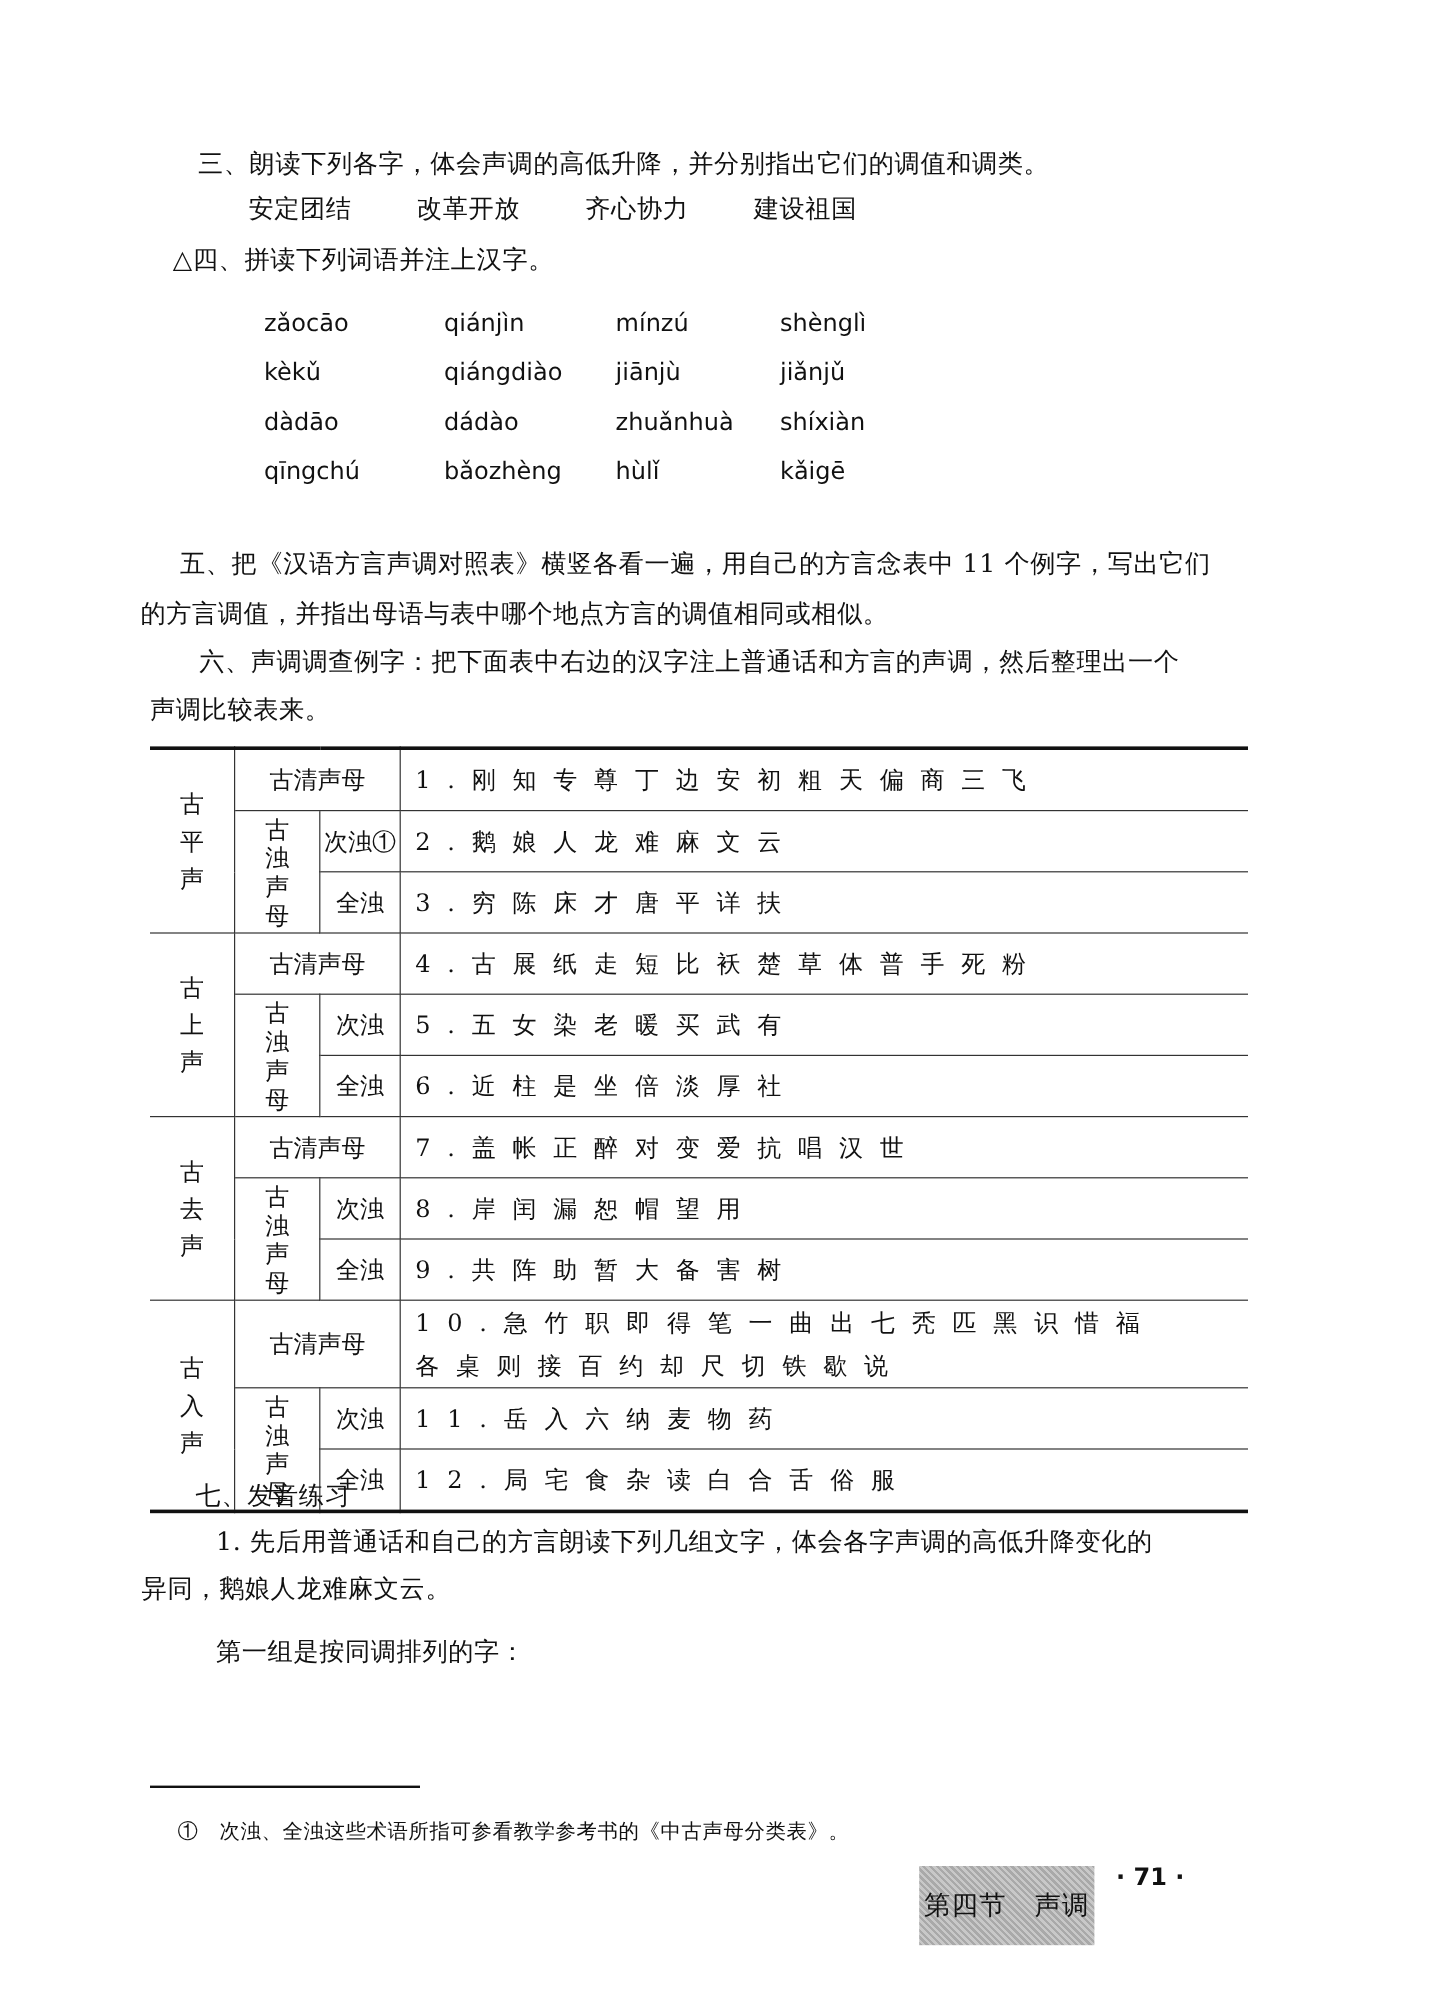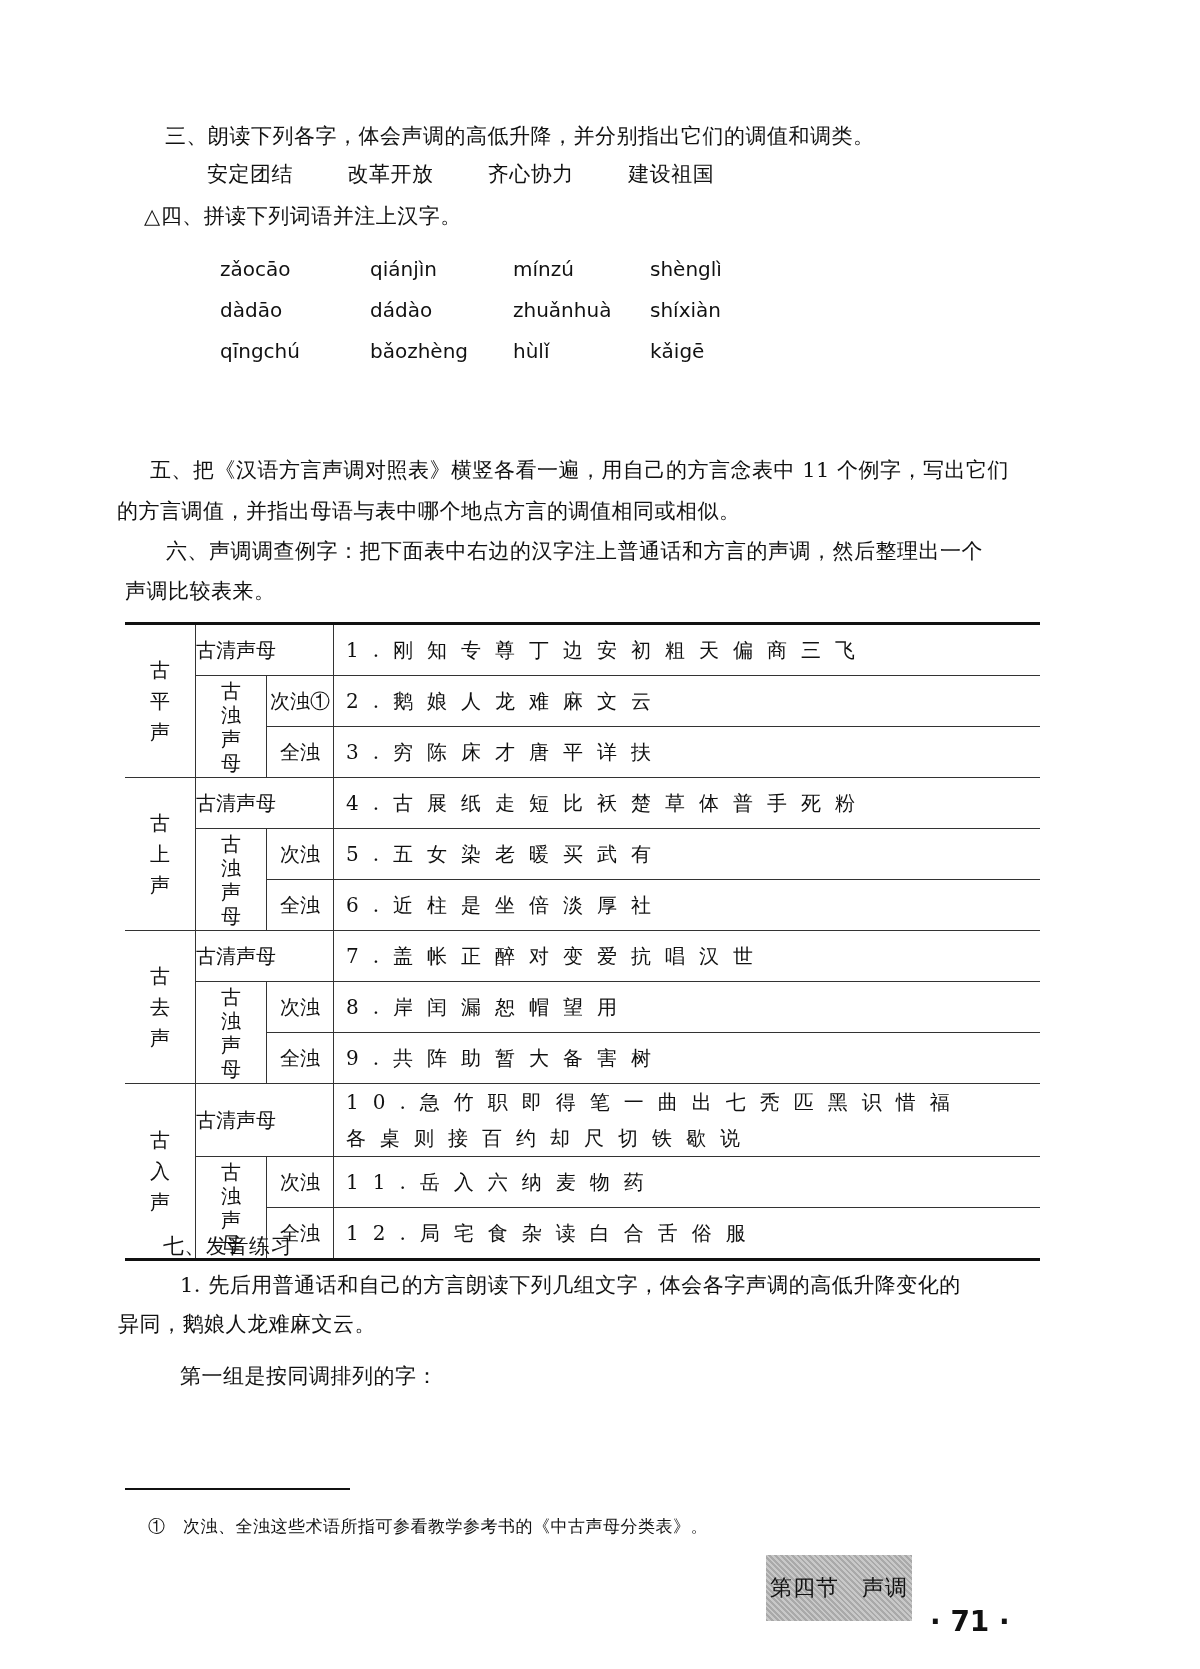--- a/index.html
+++ b/index.html
@@ -17,33 +17,33 @@
 
   table.tones {
     position: absolute; left: 125px; top: 622px; width: 915px;
     border-collapse: collapse; font-size: 20px;
     border-top: 3px solid #111; border-bottom: 3px solid #111;
   }
   table.tones td { border: 1px solid #333; padding: 0; vertical-align: middle; }
   table.tones tr td:first-child { border-left: none; }
   table.tones tr td:last-child { border-right: none; }
   td.cat { width: 70px; text-align: center; line-height: 31px; }
-  td.qing { text-align: left; height: 48px; font-family: Liberation Mono, monospace; }
+  td.qing { text-align: center; height: 48px; font-family: Liberation Mono, monospace; }
   td.zhuo { width: 70px; text-align: center; line-height: 24px; font-size: 20px; }
   td.sub { width: 66px; text-align: center; height: 50px; }
   td.ex { padding-left: 12px !important; letter-spacing: 14px; height: 50px; }
   td.ex.two { line-height: 36px; height: 72px; }
   .footnote-rule { position: absolute; left: 125px; top: 1488px; width: 225px; height: 0; border-top: 2px solid #111; }
   .footer-band {
     position: absolute; left: 766px; top: 1555px; padding: 18px 4px;
     font-family: "DejaVu Sans", "Liberation Sans", sans-serif; font-size: 22px;
     background: repeating-linear-gradient(45deg, #a9a9a9 0 2px, #c8c8c8 2px 4px);
     letter-spacing: 1px;
   }
-  .page-num { position: absolute; left: 930px; top: 1605px; font-family: "DejaVu Sans", "Liberation Sans", sans-serif; font-size: 28px; font-weight: bold; }
+  .page-num { position: absolute; left: 930px; top: 1552px; font-family: "DejaVu Sans", "Liberation Sans", sans-serif; font-size: 20px; font-weight: bold; }
 </style>
 </head>
 <body>
 
 <div class="p" style="left:165px; top:122px;">三、朗读下列各字，体会声调的高低升降，并分别指出它们的调值和调类。</div>
 <div class="p" style="left:207px; top:160px; word-spacing:0;">
   <span>安定团结</span>
   <span style="display:inline-block;width:40px"></span>
   <span>改革开放</span>
   <span style="display:inline-block;width:40px"></span>
@@ -53,20 +53,26 @@
 </div>
 
 <div class="p" style="left:144px; top:202px;">△四、拼读下列词语并注上汉字。</div>
 
 <div class="pinyin-grid">
   <div class="pinyin-row">
     <span class="pinyin-cell">zǎocāo</span>
     <span class="pinyin-cell">qiánjìn</span>
     <span class="pinyin-cell">mínzú</span>
     <span class="pinyin-cell">shènglì</span>
+  </div>
+  <div class="pinyin-row">
+    <span class="pinyin-cell">kèkǔ</span>
+    <span class="pinyin-cell">qiángdiào</span>
+    <span class="pinyin-cell">jiānjù</span>
+    <span class="pinyin-cell">jiǎnjǔ</span>
   </div>
   <div class="pinyin-row">
     <span class="pinyin-cell">dàdāo</span>
     <span class="pinyin-cell">dádào</span>
     <span class="pinyin-cell">zhuǎnhuà</span>
     <span class="pinyin-cell">shíxiàn</span>
   </div>
   <div class="pinyin-row">
     <span class="pinyin-cell">qīngchú</span>
     <span class="pinyin-cell">bǎozhèng</span>

